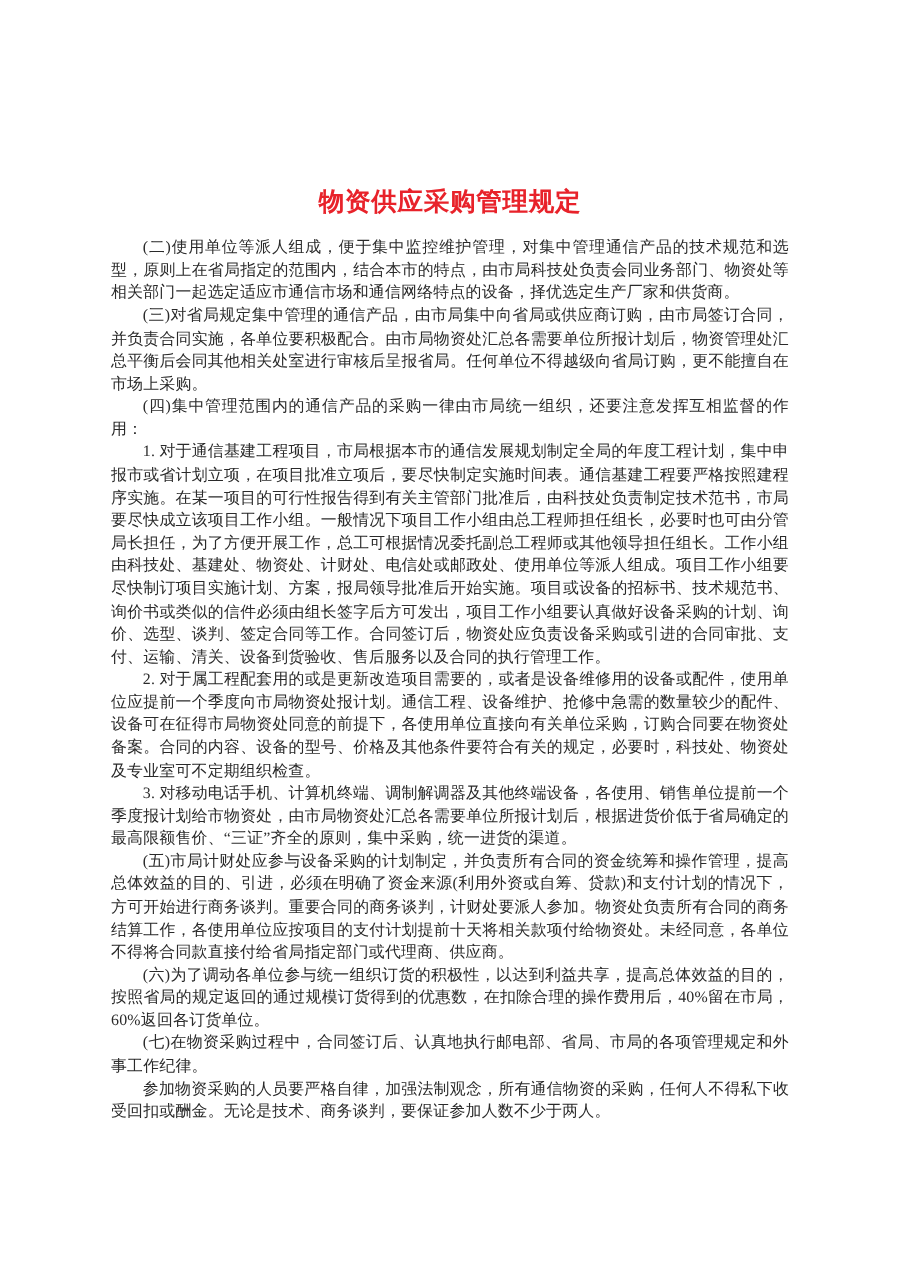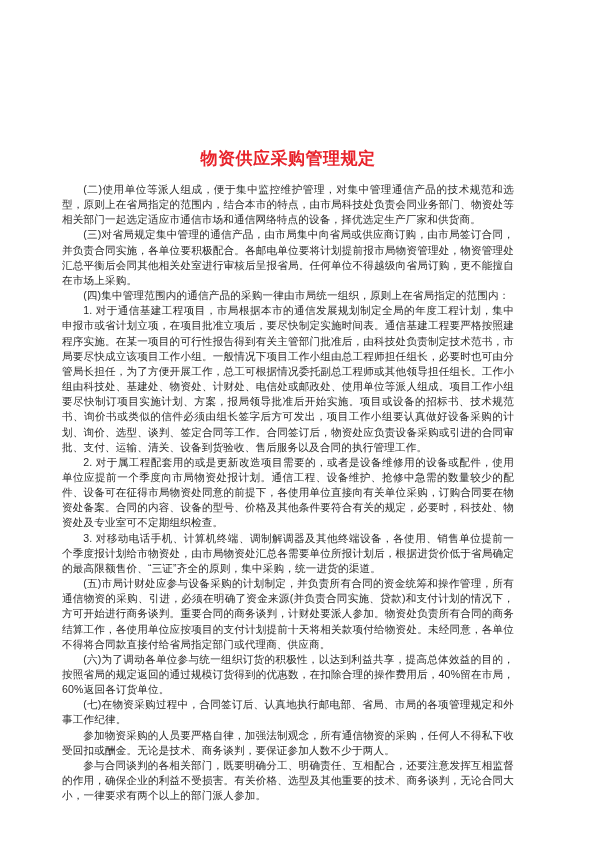--- a/index.html
+++ b/index.html
@@ -1,41 +1,39 @@
 <!DOCTYPE html>
 <html><head>
 <meta charset="utf-8">
 <style>
   html, body { margin: 0; padding: 0; background: #ffffff; }
   body { width: 600px; height: 848px; position: relative; overflow: hidden; }
   .page {
-    position: absolute; left: 62px; top: 124px; width: 452px;
-    font-family: Liberation Sans, sans-serif;
+    position: absolute; left: 74px; top: 124px; width: 452px;
+    font-family: Liberation Serif, serif;
     color: #2a2a2a;
-    margin-top: 24px;
   }
   .title {
     text-align: center; color: #e8222a; font-weight: bold;
     font-size: 17px; line-height: 22px; margin: 0 0 12px 0; letter-spacing: 0.5px;
   }
   .para {
     font-size: 10.6px; line-height: 15.15px; margin: 0;
     text-indent: 2em; text-align: justify; letter-spacing: 0.15px;
     word-break: break-all;
   }
 </style>
 </head>
 <body>
 
 <div class="page">
   <h1 class="title" style="color: rgb(232, 34, 42);">物资供应采购管理规定</h1>
   <p class="para">(二)使用单位等派人组成，便于集中监控维护管理，对集中管理通信产品的技术规范和选型，原则上在省局指定的范围内，结合本市的特点，由市局科技处负责会同业务部门、物资处等相关部门一起选定适应市通信市场和通信网络特点的设备，择优选定生产厂家和供货商。</p>
-  <p class="para">(三)对省局规定集中管理的通信产品，由市局集中向省局或供应商订购，由市局签订合同，并负责合同实施，各单位要积极配合。各邮电单位要将计划提前报市局物资管理处，物资管理处汇总平衡后会同其他相关处室进行审核后呈报省局。任何单位不得越级向省局订购，更不能擅自在市场上采购。</p>
-  <p class="para">(四)集中管理范围内的通信产品的采购一律由市局统一组织，原则上在省局指定的范围内：</p>
+  <p class="para">(三)对省局规定集中管理的通信产品，由市局集中向省局或供应商订购，由市局签订合同，并负责合同实施，各单位要积极配合。由市局物资处汇总各需要单位所报计划后，物资管理处汇总平衡后会同其他相关处室进行审核后呈报省局。任何单位不得越级向省局订购，更不能擅自在市场上采购。</p>
+  <p class="para">(四)集中管理范围内的通信产品的采购一律由市局统一组织，还要注意发挥互相监督的作用：</p>
   <p class="para">1. 对于通信基建工程项目，市局根据本市的通信发展规划制定全局的年度工程计划，集中申报市或省计划立项，在项目批准立项后，要尽快制定实施时间表。通信基建工程要严格按照建程序实施。在某一项目的可行性报告得到有关主管部门批准后，由科技处负责制定技术范书，市局要尽快成立该项目工作小组。一般情况下项目工作小组由总工程师担任组长，必要时也可由分管局长担任，为了方便开展工作，总工可根据情况委托副总工程师或其他领导担任组长。工作小组由科技处、基建处、物资处、计财处、电信处或邮政处、使用单位等派人组成。项目工作小组要尽快制订项目实施计划、方案，报局领导批准后开始实施。项目或设备的招标书、技术规范书、询价书或类似的信件必须由组长签字后方可发出，项目工作小组要认真做好设备采购的计划、询价、选型、谈判、签定合同等工作。合同签订后，物资处应负责设备采购或引进的合同审批、支付、运输、清关、设备到货验收、售后服务以及合同的执行管理工作。</p>
   <p class="para">2. 对于属工程配套用的或是更新改造项目需要的，或者是设备维修用的设备或配件，使用单位应提前一个季度向市局物资处报计划。通信工程、设备维护、抢修中急需的数量较少的配件、设备可在征得市局物资处同意的前提下，各使用单位直接向有关单位采购，订购合同要在物资处备案。合同的内容、设备的型号、价格及其他条件要符合有关的规定，必要时，科技处、物资处及专业室可不定期组织检查。</p>
   <p class="para">3. 对移动电话手机、计算机终端、调制解调器及其他终端设备，各使用、销售单位提前一个季度报计划给市物资处，由市局物资处汇总各需要单位所报计划后，根据进货价低于省局确定的最高限额售价、“三证”齐全的原则，集中采购，统一进货的渠道。</p>
-  <p class="para">(五)市局计财处应参与设备采购的计划制定，并负责所有合同的资金统筹和操作管理，所有通信物资的采购、引进，必须在明确了资金来源(并负责合同实施、贷款)和支付计划的情况下，方可开始进行商务谈判。重要合同的商务谈判，计财处要派人参加。物资处负责所有合同的商务结算工作，各使用单位应按项目的支付计划提前十天将相关款项付给物资处。未经同意，各单位不得将合同款直接付给省局指定部门或代理商、供应商。</p>
+  <p class="para">(五)市局计财处应参与设备采购的计划制定，并负责所有合同的资金统筹和操作管理，提高总体效益的目的、引进，必须在明确了资金来源(利用外资或自筹、贷款)和支付计划的情况下，方可开始进行商务谈判。重要合同的商务谈判，计财处要派人参加。物资处负责所有合同的商务结算工作，各使用单位应按项目的支付计划提前十天将相关款项付给物资处。未经同意，各单位不得将合同款直接付给省局指定部门或代理商、供应商。</p>
   <p class="para">(六)为了调动各单位参与统一组织订货的积极性，以达到利益共享，提高总体效益的目的，按照省局的规定返回的通过规模订货得到的优惠数，在扣除合理的操作费用后，40%留在市局，60%返回各订货单位。</p>
   <p class="para">(七)在物资采购过程中，合同签订后、认真地执行邮电部、省局、市局的各项管理规定和外事工作纪律。</p>
   <p class="para">参加物资采购的人员要严格自律，加强法制观念，所有通信物资的采购，任何人不得私下收受回扣或酬金。无论是技术、商务谈判，要保证参加人数不少于两人。</p>
-  <p class="para">参与合同谈判的各相关部门，既要明确分工、明确责任、互相配合，还要注意发挥互相监督的作用，确保企业的利益不受损害。有关价格、选型及其他重要的技术、商务谈判，无论合同大小，一律要求有两个以上的部门派人参加。</p>
 </div>
 
 </body></html>

